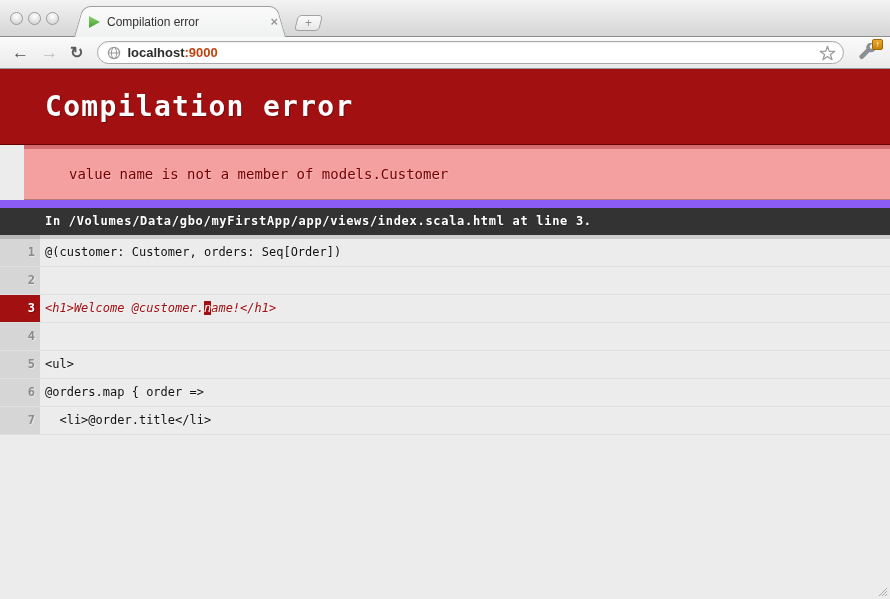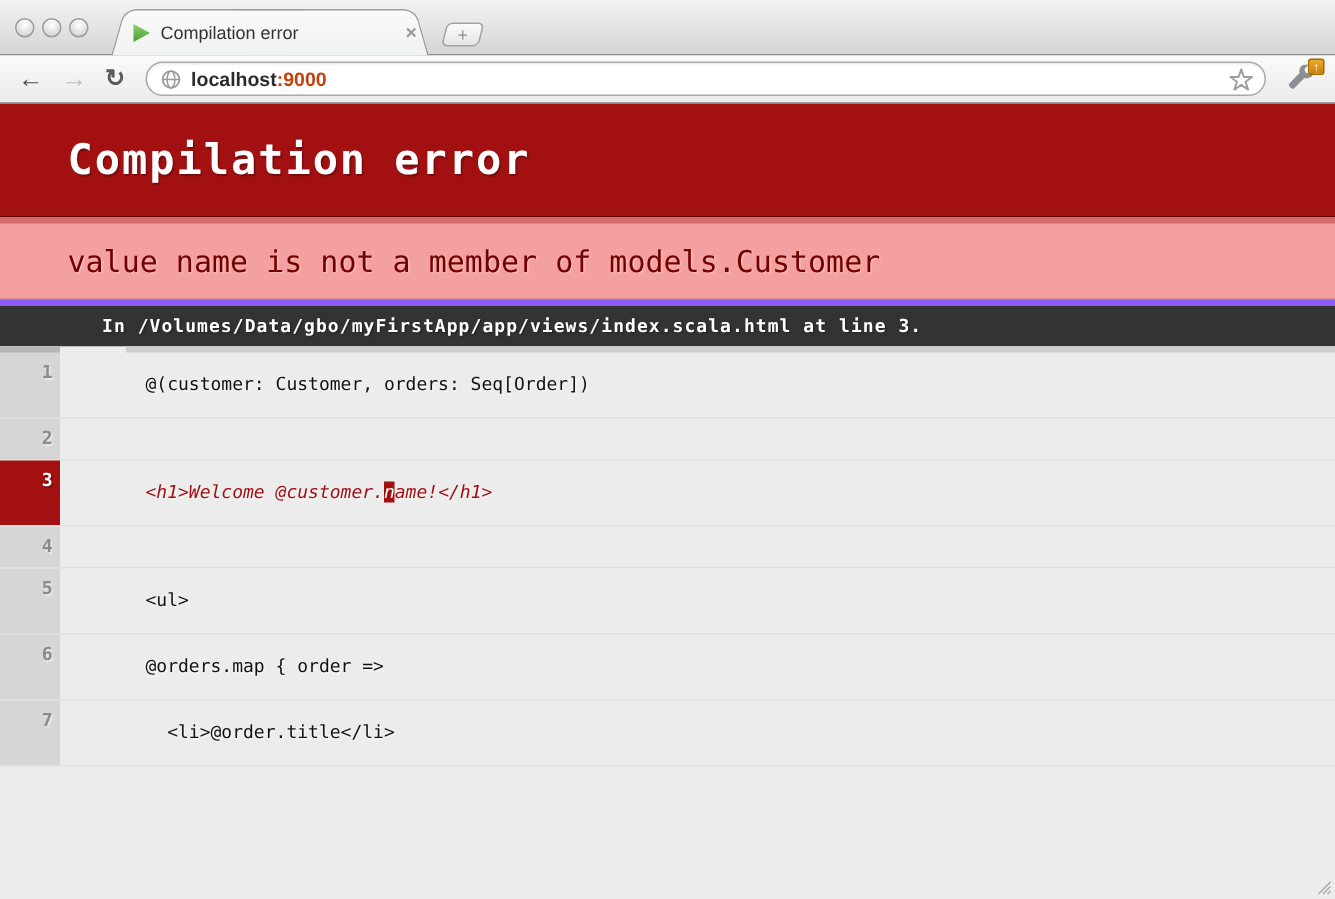--- a/index.html
+++ b/index.html
@@ -57,30 +57,30 @@
     border-radius:2px; color:#fff; font-size:8px; line-height:9px; font-weight:bold;
     text-align:center; }
 
   
   .content { position:relative; height:530px; background:#ECECEC;
     font-family:"DejaVu Sans Mono","Liberation Mono",monospace; }
   h1.ptitle { background:#A31012; color:#fff; font-size:28px; font-weight:bold;
     letter-spacing:1.3px; line-height:34px; padding:21px 45px 20px;
     border-bottom:1px solid #690000; text-shadow:1px 1px 1px rgba(0,0,0,.3); }
   p.detail { background:#F5A0A0; border-top:4px solid #D36D6D; border-bottom:1px solid #BA7A7A;
-    color:#730000; font-size:20px; line-height:18px; padding:16px 45px;
-    text-shadow:1px 1px 1px rgba(255,255,255,.3); }
-  h2.loc { background:#333; border-top:4px solid #8b5cf6; color:#fff;
+    color:#730000; font-size:14px; line-height:18px; padding:16px 45px;
+    text-shadow:1px 1px 1px rgba(255,255,255,.3);margin-left:24px; }
+  h2.loc { background:#333; border-top:8px solid #8b5cf6; color:#fff;
     font-size:12px; font-weight:bold; letter-spacing:.7px; line-height:15px;
-    padding:6px 68px; text-shadow:1px 1px 1px rgba(0,0,0,.3); }
+    padding:6px 45px; text-shadow:1px 1px 1px rgba(0,0,0,.3); }
   .source .row { display:flex; background:#ECECEC; border-bottom:1px solid #DFDFDF;
     font-size:12px; line-height:17px; text-shadow:1px 1px 1px rgba(255,255,255,.5); }
   .row .ln { flex:0 0 40px; width:40px; padding:5px; text-align:right;
     background:#D6D6D6; color:#8B8B8B; font-weight:bold; }
-  .row .code { flex:1; padding:13px; white-space:pre; color:#111; min-height:27px;margin-left:44px; }
+  .row .code { flex:1; padding:5px; white-space:pre; color:#111; min-height:27px; }
   .row.first .ln { border-top:4px solid #B6B6B6; }
   .row.first .code { border-top:4px solid #CDCDCD; }
   .row.error .ln { background:#A31012; color:#fff; text-shadow:1px 1px 1px rgba(0,0,0,.3); }
   .row.error .code { color:#A31012;font-style:italic; }
   .marker { background:#A31012; color:#fff; text-shadow:none; }
   .grip { position:absolute; right:2px; bottom:2px; }
 </style>
 </head>
 <body>
 

